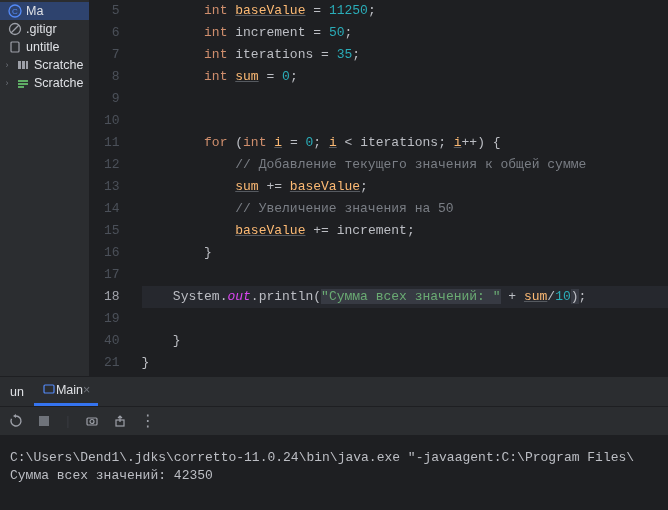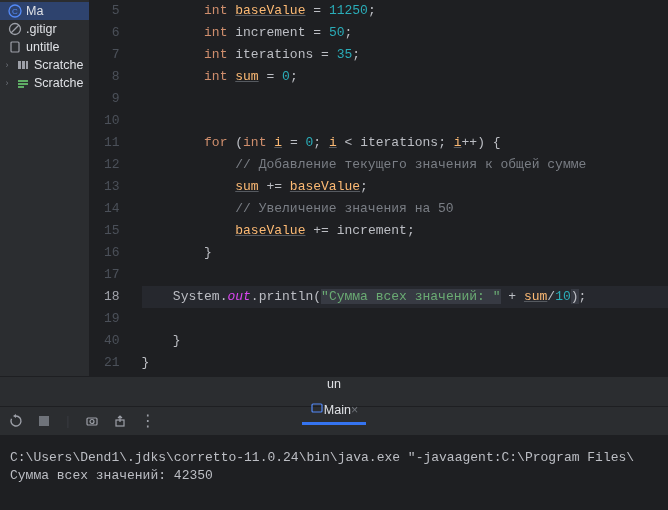--- a/index.html
+++ b/index.html
@@ -104,21 +104,20 @@
   }
   .run-tabs {
     display: flex;
     align-items: center;
     height: 30px;
     padding: 0 6px;
     gap: 6px;
     font-family: -apple-system, 'Segoe UI', sans-serif;
     font-size: 12.5px;
     border-bottom: 1px solid #1e1f22;
-    flex-direction: column;
   }
   .run-label { color: #dfe1e5; padding: 0 4px; }
   .run-tab {
     display: flex;
     align-items: center;
     gap: 0;
     padding: 4px 8px;
     border-bottom: 3px solid #3574f0;
     height: 100%;
     color: #dfe1e5;

